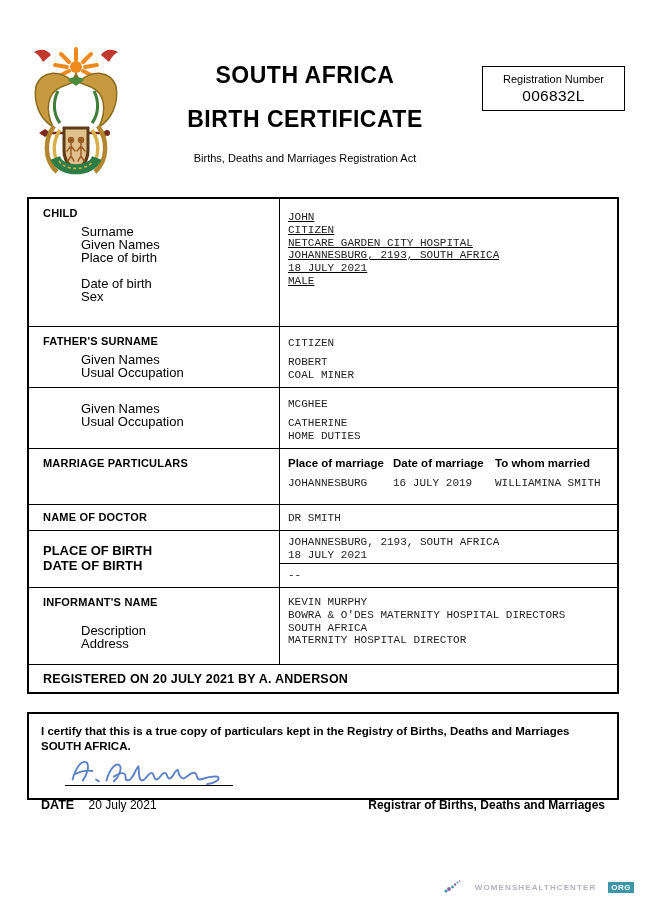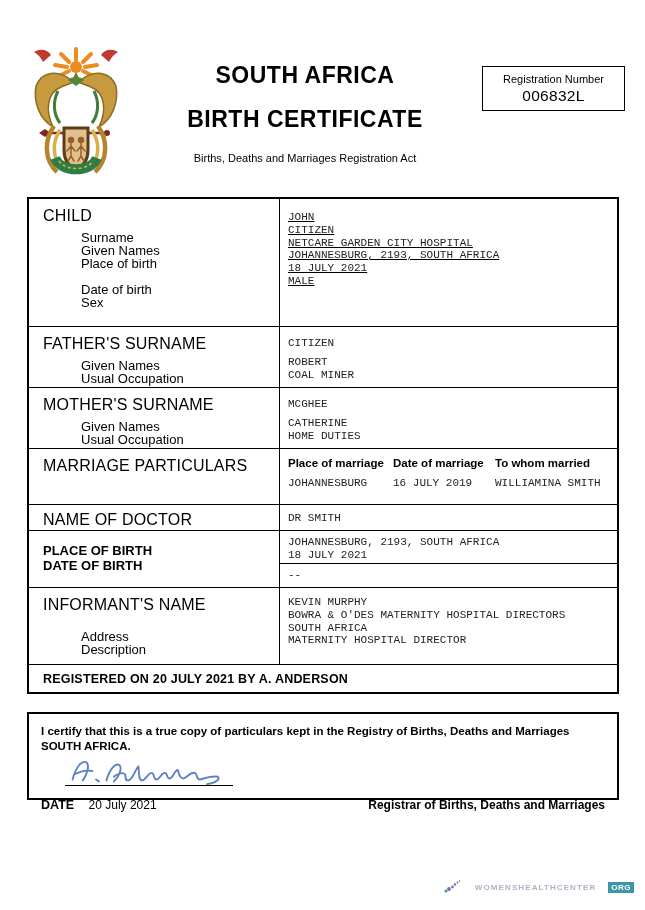--- a/index.html
+++ b/index.html
@@ -16,21 +16,21 @@
   .regbox { position:absolute; left:482px; top:66px; width:143px; height:45px; border:1.5px solid #000; text-align:center; padding-top:6px; }
   .regbox .lbl { font-size:11px; }
   .regbox .val { font-size:15.5px; margin-top:2px; letter-spacing:.3px; }
 
   
   .table { position:absolute; left:27px; top:197px; width:592px; border:2px solid #000; background:#fff; }
   .row { display:flex; }
   .row + .row { border-top:1.5px solid #000; }
   .cl { width:250px; flex:none; padding:8px 0 0 14px; }
   .cr { flex:1; border-left:1.5px solid #000; padding:6px 0 0 8px; }
-  .sect { font-size:16px; font-weight:normal; letter-spacing:.2px; }
+  .sect { font-size:11px; font-weight:bold; letter-spacing:.2px; }
   .lab { font-size:13px; line-height:13px; margin-left:38px; }
   .sp { height:13px; }
   .labs { margin-top:6px; }
   .mono { font-family:"Liberation Mono","DejaVu Sans Mono",monospace; font-size:11px; line-height:12.8px; color:#222; white-space:pre; }
 
   .r-child { height:127px; }
   .r-child .cr { padding-top:12px;text-decoration:underline; }
   .r-father, .r-mother { height:61px;justify-content:flex-end; }
   .r-father .cr, .r-mother .cr { padding-top:10px; }
   .gap6 { margin-top:6px; }
@@ -163,21 +163,20 @@
       </div>
       <div class="cr">
         <div class="mono">CITIZEN</div>
         <div class="mono gap6">ROBERT</div>
         <div class="mono">COAL MINER</div>
       </div>
     </div>
 
     <div class="row r-mother">
       <div class="cl">
-        <div class="sect">MOTHER'S SURNAME</div>
         <div class="labs">
           <div class="lab">Given Names</div>
           <div class="lab">Usual Occupation</div>
         </div>
       </div>
       <div class="cr">
         <div class="mono">MCGHEE</div>
         <div class="mono gap6">CATHERINE</div>
         <div class="mono">HOME DUTIES</div>
       </div>
@@ -227,22 +226,22 @@
         <div class="birth-bottom">
           <div class="mono">--</div>
         </div>
       </div>
     </div>
 
     <div class="row r-informant">
       <div class="cl">
         <div class="sect">INFORMANT'S NAME</div>
         <div class="labs">
+          <div class="lab">Description</div>
           <div class="lab">Address</div>
-          <div class="lab">Description</div>
         </div>
       </div>
       <div class="cr">
         <div class="mono">KEVIN MURPHY</div>
         <div class="mono">BOWRA &amp; O'DES MATERNITY HOSPITAL DIRECTORS</div>
         <div class="mono">SOUTH AFRICA</div>
         <div class="mono">MATERNITY HOSPITAL DIRECTOR</div>
       </div>
     </div>
 

